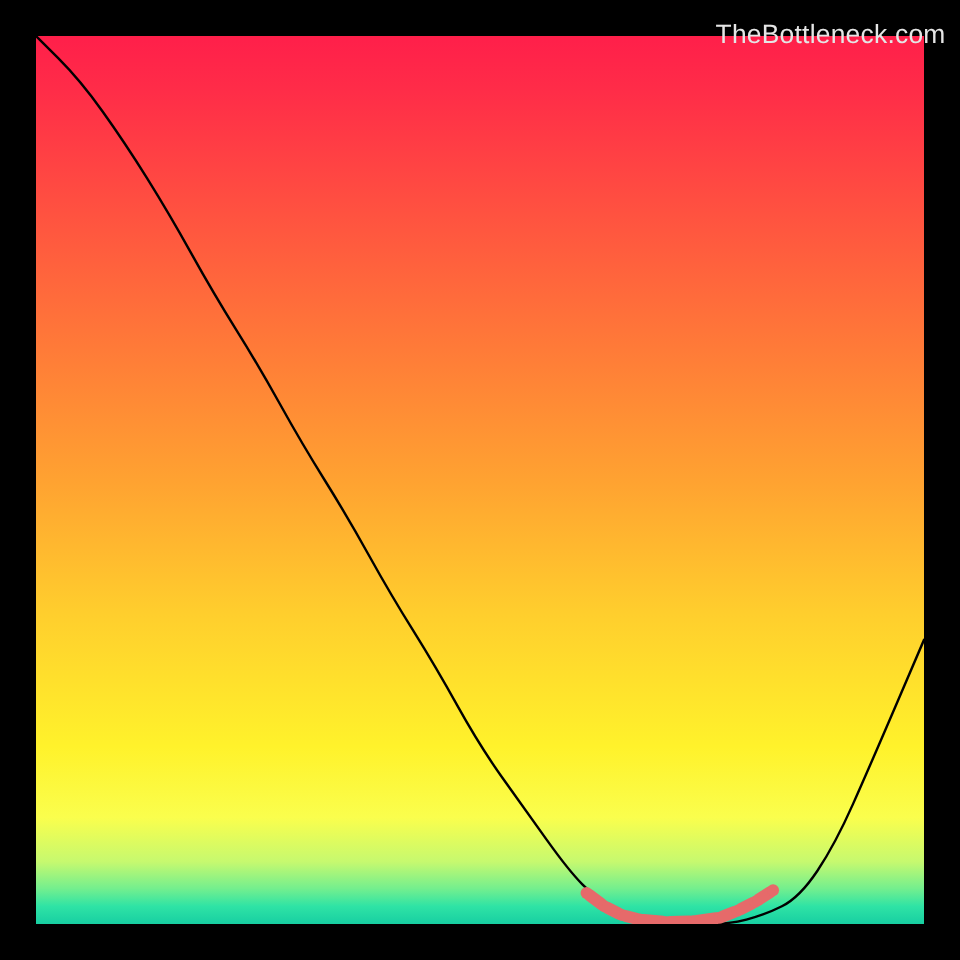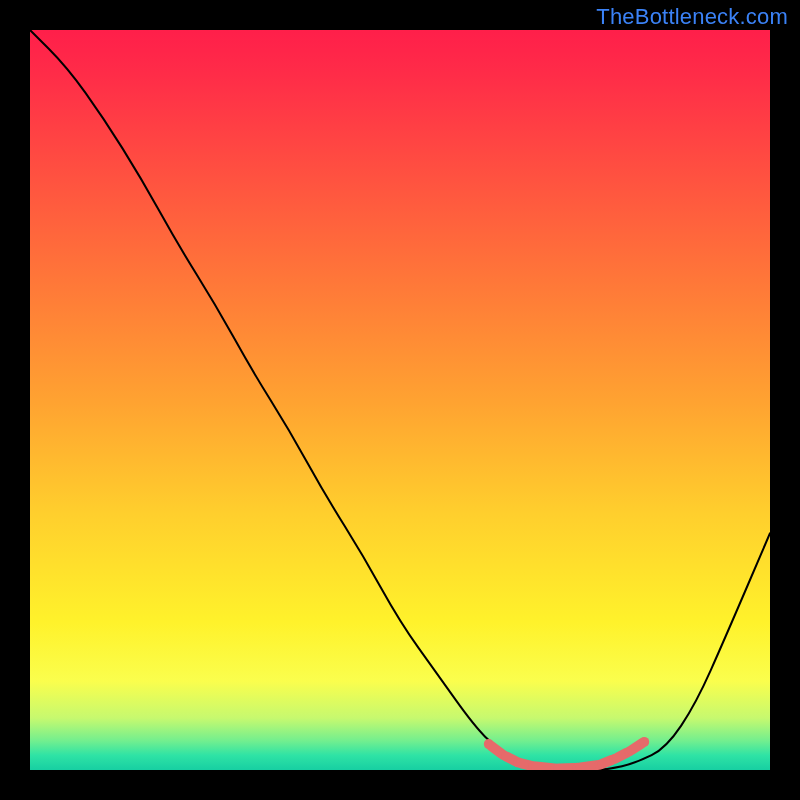--- a/index.html
+++ b/index.html
@@ -12,23 +12,23 @@
     font-family: Arial, Helvetica, sans-serif;
   }
   .frame {
     position: relative;
     width: 800px;
     height: 800px;
     background: #000;
   }
   .watermark {
     position: absolute;
-    top: 4px;
+    top: 16px;
     right: 12px;
-    color: #3b82f6;
+    color: #e5e5e5;
     font-size: 22px;
     font-weight: 500;
     letter-spacing: 0.2px;
     z-index: 10;
   }
   .plot-area {
     position: absolute;
     left: 30px;
     top: 30px;
     width: 740px;

